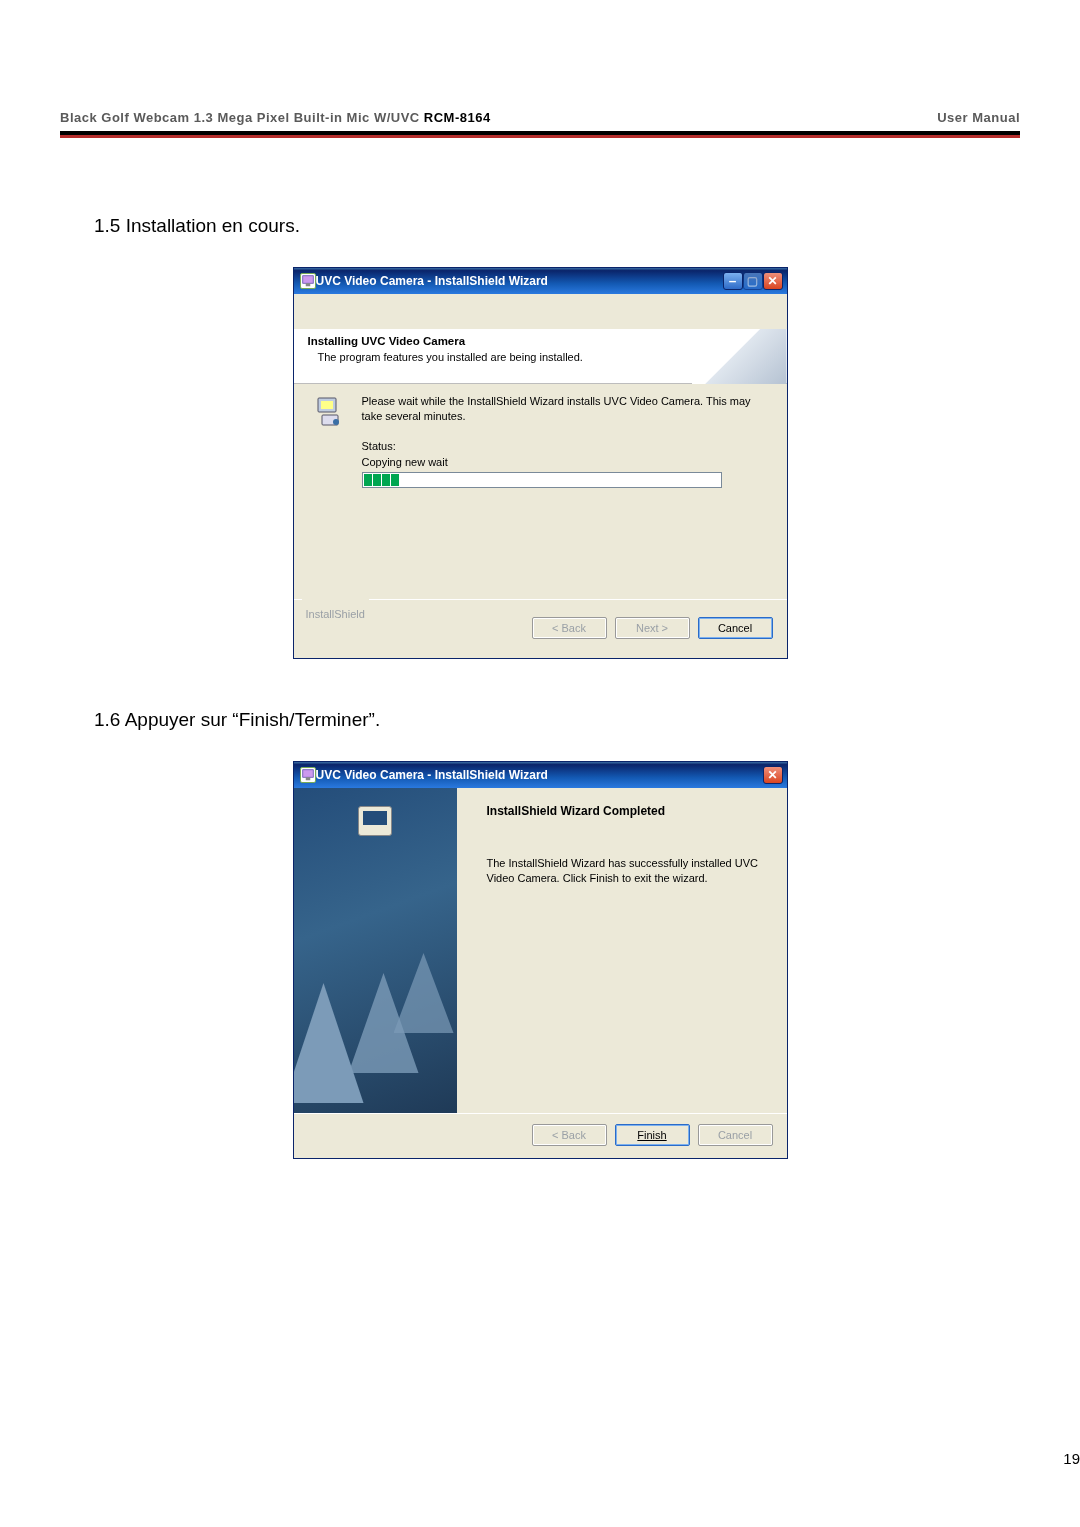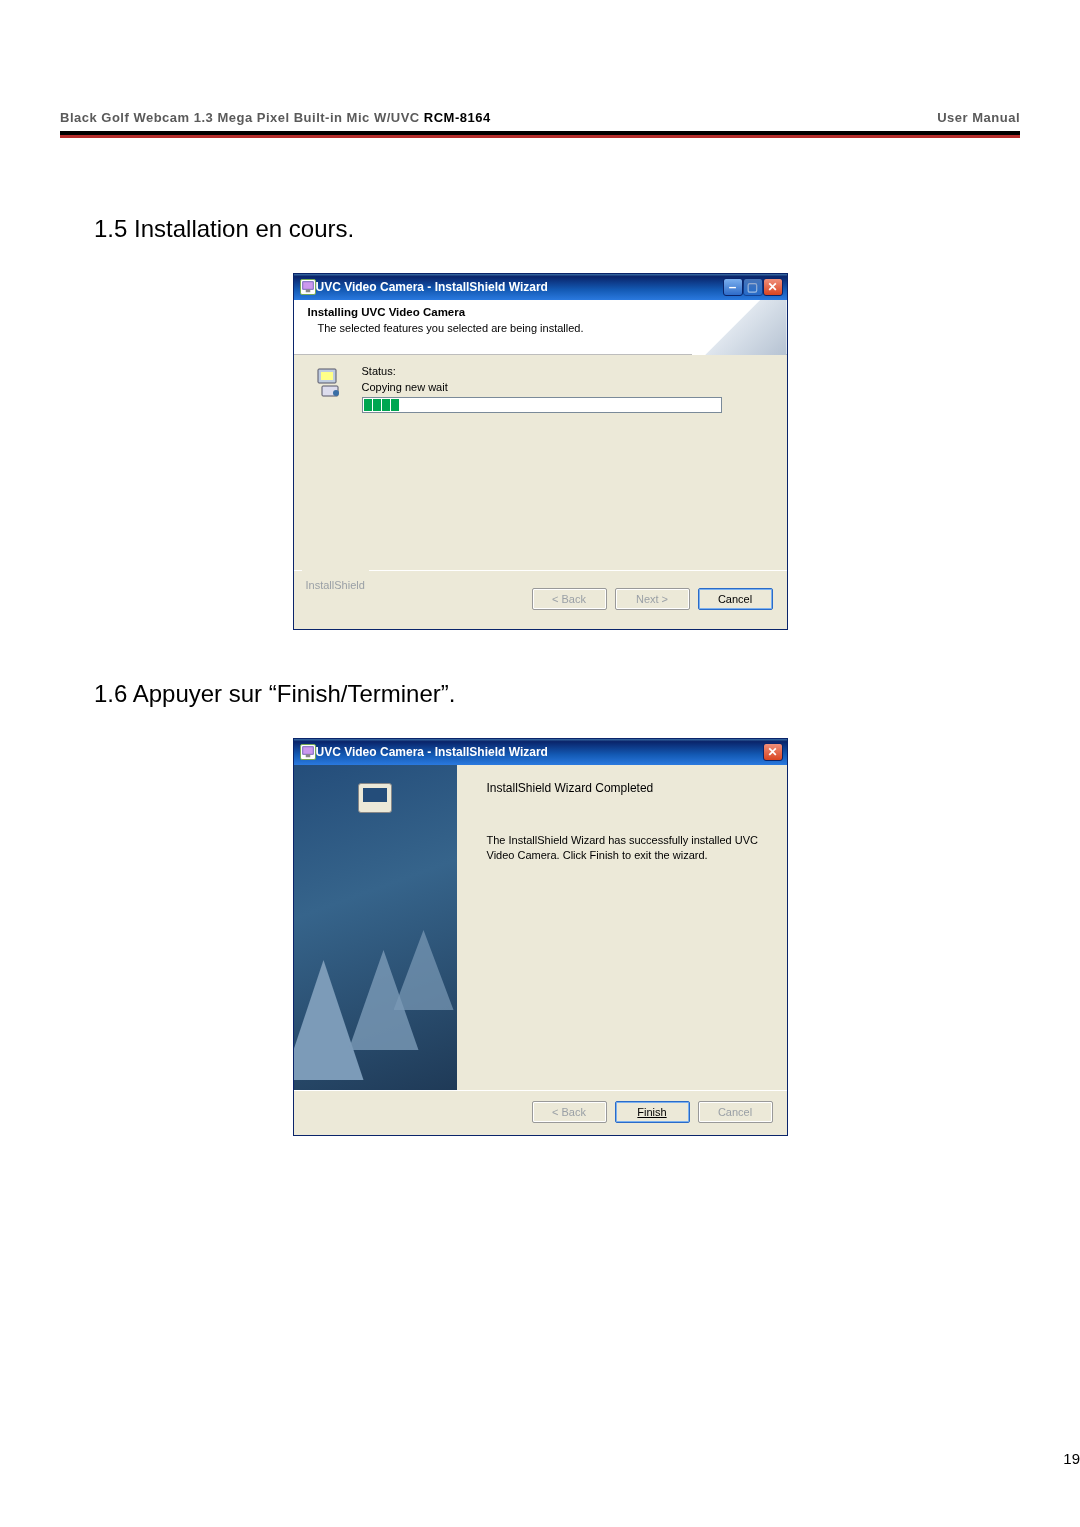--- a/index.html
+++ b/index.html
@@ -2,32 +2,32 @@
 <html><head>
 <meta charset="utf-8">
 <style>
   * { box-sizing: border-box; margin: 0; padding: 0; }
   html, body { width: 1080px; height: 1527px; background: #fff; font-family: Arial, Helvetica, sans-serif; color: #000; }
   .page { position: relative; width: 1080px; height: 1527px; padding: 110px 60px 0 60px; }
   .hdr { display: flex; justify-content: space-between; align-items: baseline; font-size: 13px; font-weight: bold; color: #5a5a5a; letter-spacing: 0.5px; }
   .hdr .model { color: #000; }
   .rule { height: 4px; background: #000; margin-top: 6px; position: relative; }
   .rule::after { content:""; position:absolute; left:0; right:0; top:4px; height:3px; background:#b52d2c; }
-  .sec-title { margin: 80px 0 30px 34px; font-size: 24px; color: #000; }
+  .sec-title { margin: 80px 0 30px 34px; font-size: 19px; color: #000; }
   .dialog-wrap { display:flex; justify-content:center; }
   .dialog { width: 495px; border: 1px solid #0a246a; background: #ece9d8; font-family: Tahoma, Arial, sans-serif; font-size: 11px; color: #000; }
   .titlebar { height: 26px; background: linear-gradient(#3a6ea5,#0a246a 10%,#1359b3 60%,#2a79df); display:flex; align-items:center; padding: 0 4px 0 6px; }
   .tb-icon { width:16px; height:16px; background:#fff; border:1px solid #7a5; border-radius:2px; display:flex; align-items:center; justify-content:center; }
   .tb-icon svg { width:12px; height:12px; }
   .tb-title { color:#fff; font-weight:bold; font-size:12px; flex:1; white-space:nowrap; overflow:hidden; }
   .tb-btn { width:20px; height:18px; background: linear-gradient(#7bb0ef,#2e6bc8); border:1px solid #0a246a; border-radius:3px; display:flex; align-items:center; justify-content:center; color:#fff; font-weight:bold; font-size:12px; }
   .tb-btn.close { background: linear-gradient(#f08f7a,#d94521); }
   .tb-btn.disabled { opacity: .55; }
   
-  .hdr-strip { background:#fff; height:55px; position:relative; padding:6px 120px 6px 14px; border-bottom:1px solid #bdbdbd; }
+  .hdr-strip { background:#fff; height:55px; position:relative; padding:6px 120px 6px 14px; border-bottom:1px solid #bdbdbd;margin-top:35px; }
   .hdr-strip .t1 { font-weight:bold; font-size:11.5px; }
   .hdr-strip .t2 { font-size:11px; margin-top:4px; margin-left:10px; }
   .paper-corner { position:absolute; right:0; top:0; width:95px; height:55px; background:linear-gradient(135deg,#fff 45%,#dfe6ee 46%,#b5c2d2 100%); clip-path: polygon(35% 0,100% 0,100% 100%,0 100%); }
   .body-area { padding: 10px 16px 6px 22px; min-height: 215px; display:flex; gap:18px; }
   .bigicon { width:28px; height:32px; flex:0 0 auto; margin-top:2px; }
   .bigicon svg { width:28px; height:32px; }
   .body-text { flex:1; }
   .body-text p { margin-bottom: 16px; line-height:1.35; }
   .status-lbl { margin-bottom:4px; }
   .progress { width: 360px; height:16px; border:1px solid #7a8a99; background:#fff; display:flex; align-items:center; padding:1px; gap:1px; }
@@ -42,21 +42,21 @@
   
   .completed .body-area { padding:0; min-height: 325px; }
   .sidebar-img { width:163px; background: linear-gradient(160deg,#244d7a,#36648b 40%,#1f3a57); position:relative; overflow:hidden; display:flex; align-items:flex-start; justify-content:center; }
   .sidebar-img .monitor { width:34px; height:30px; margin-top:18px; background:#ece9d8; border:1px solid #888; border-radius:3px; position:relative; }
   .sidebar-img .monitor::after { content:""; position:absolute; left:4px; right:4px; top:4px; bottom:10px; background:#244d7a; }
   .sidebar-img .sail { position:absolute; background:#7c9bb8; }
   .sail.s1 { width:80px; height:120px; left:-10px; bottom:10px; clip-path: polygon(50% 0,100% 100%,0 100%); }
   .sail.s2 { width:70px; height:100px; left:55px; bottom:40px; clip-path: polygon(50% 0,100% 100%,0 100%); opacity:.8; }
   .sail.s3 { width:60px; height:80px; left:100px; bottom:80px; clip-path: polygon(50% 0,100% 100%,0 100%); opacity:.7; }
   .right-panel { flex:1; background:#ece9d8; padding: 16px 14px 8px 12px; display:flex; flex-direction:column; }
-  .right-panel h4 { font-size:12px; font-weight:normal; margin-bottom:38px; }
+  .right-panel h4 { font-size:12px; font-weight:bold; margin-bottom:38px; }
   .right-panel p { font-size:11px; line-height:1.4; }
   .completed .footer { justify-content:flex-end; background:#ece9d8; }
   .page-num { position:absolute; bottom:60px; left:0; right:0; text-align:right; font-size:15px; }
 </style>
 </head>
 <body>
 
 <div class="page">
 
   <div class="hdr">
@@ -78,33 +78,34 @@
               <rect x="5" y="11" width="6" height="4" fill="#888"></rect>
             </svg>
         </span>
         <span class="tb-title">UVC Video Camera - InstallShield Wizard</span>
         <span class="tb-btn">‒</span>
         <span class="tb-btn disabled">▢</span>
         <span class="tb-btn close">✕</span>
       </div>
       <div class="hdr-strip">
         <div class="t1">Installing UVC Video Camera</div>
-        <div class="t2">The selected features you selected are being installed.</div>
+        <div class="t2">The program features you installed are being installed.</div>
         <div class="paper-corner"></div>
       </div>
       <div class="body-area">
         <div class="bigicon">
           <svg viewBox="0 0 28 32">
               <rect x="2" y="2" width="18" height="14" rx="1" fill="#c0cde0" stroke="#556"></rect>
               <rect x="5" y="5" width="12" height="8" fill="#ff8"></rect>
               <rect x="6" y="19" width="16" height="10" rx="1" fill="#dde" stroke="#556"></rect>
               <circle cx="20" cy="26" r="3" fill="#3a6ea5"></circle>
             </svg>
         </div>
         <div class="body-text">
+          <p>Please wait while the InstallShield Wizard installs UVC Video Camera. This may take several minutes.</p>
           <div class="status-lbl">Status:</div>
           <div class="status-lbl">Copying new wait</div>
           <div class="progress">
             <div class="block"></div>
               <div class="block"></div>
               <div class="block"></div>
               <div class="block"></div>
           </div>
         </div>
       </div>

